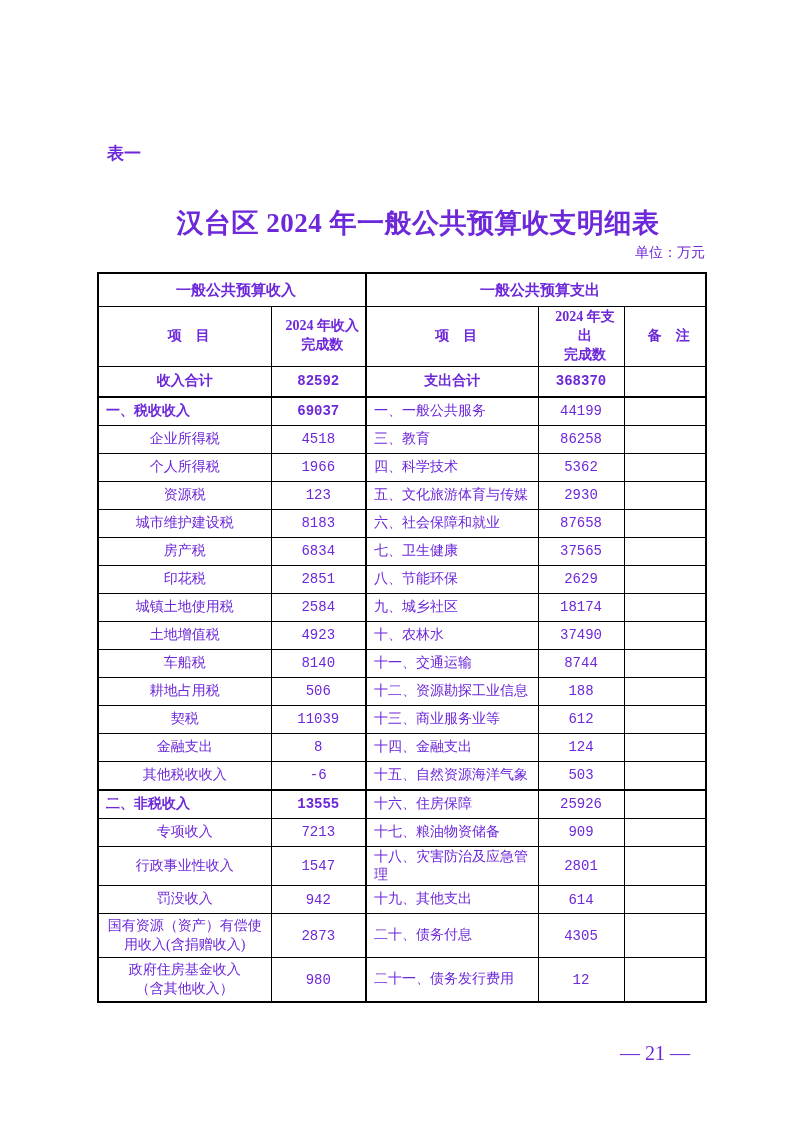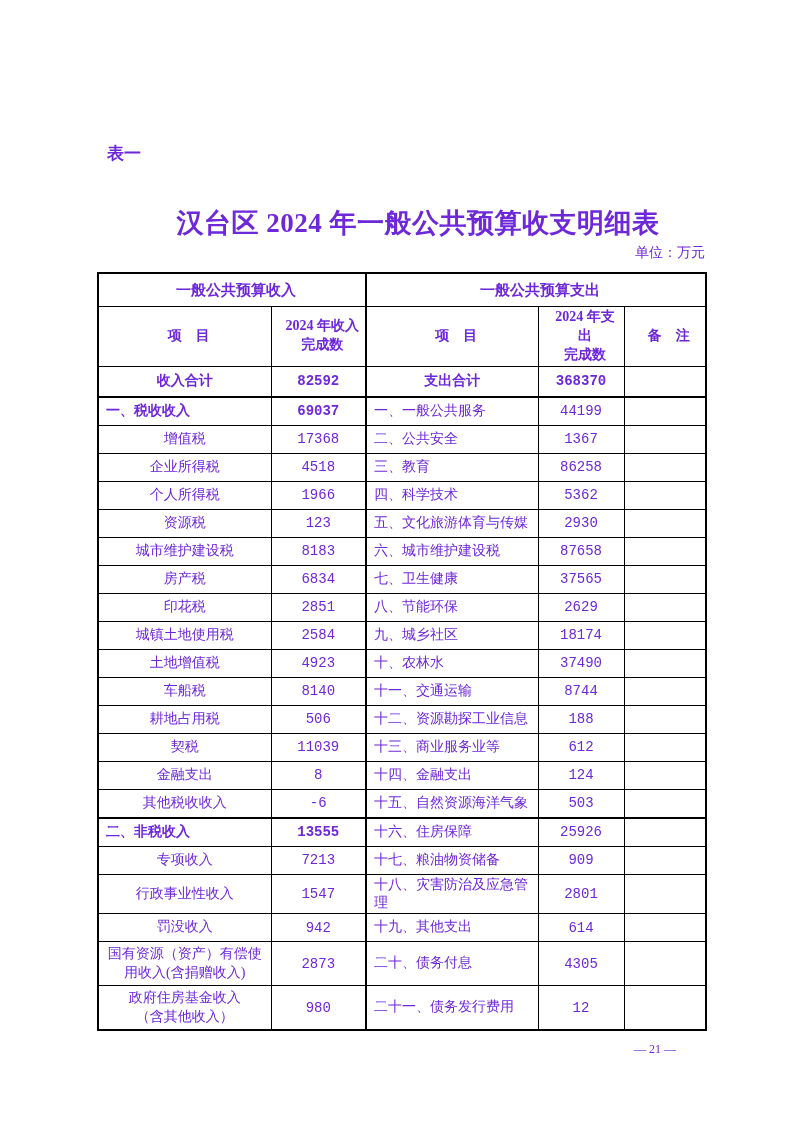--- a/index.html
+++ b/index.html
@@ -67,21 +67,21 @@
   td.center { text-align: center; }
   td.left { text-align: left; padding-left: 7px; }
   td.num { text-align: center; font-family: Liberation Mono, monospace; }
   .bold { font-weight: bold; }
   .page-number {
     position: absolute;
     left: 560px;
     top: 1042px;
     width: 190px;
     text-align: center;
-    font-size: 12px;
+    font-size: 20px;
   }
 </style>
 </head>
 <body>
 
 <div class="page">
 
   <div class="table-label">表一</div>
 
   <h1 class="doc-title">汉台区 2024 年一般公共预算收支明细表</h1>
@@ -121,27 +121,20 @@
       </tr>
 
     <tr class="section-row">
           <td class="item left bold">一、税收收入</td>
           <td class="num bold">69037</td>
           <td class="item left div-left">一、一般公共服务</td>
           <td class="num">44199</td>
           <td class="remarks"></td>
         </tr>
         <tr>
-          <td class="item center">增值税</td>
-          <td class="num">17368</td>
-          <td class="item left div-left">二、公共安全</td>
-          <td class="num">1367</td>
-          <td class="remarks"></td>
-        </tr>
-        <tr>
           <td class="item center">企业所得税</td>
           <td class="num">4518</td>
           <td class="item left div-left">三、教育</td>
           <td class="num">86258</td>
           <td class="remarks"></td>
         </tr>
         <tr>
           <td class="item center">个人所得税</td>
           <td class="num">1966</td>
           <td class="item left div-left">四、科学技术</td>
@@ -151,21 +144,21 @@
         <tr>
           <td class="item center">资源税</td>
           <td class="num">123</td>
           <td class="item left div-left">五、文化旅游体育与传媒</td>
           <td class="num">2930</td>
           <td class="remarks"></td>
         </tr>
         <tr>
           <td class="item center">城市维护建设税</td>
           <td class="num">8183</td>
-          <td class="item left div-left">六、城市维护建设税</td>
+          <td class="item left div-left">六、社会保障和就业</td>
           <td class="num">87658</td>
           <td class="remarks"></td>
         </tr>
         <tr>
           <td class="item center">房产税</td>
           <td class="num">6834</td>
           <td class="item left div-left">七、卫生健康</td>
           <td class="num">37565</td>
           <td class="remarks"></td>
         </tr>

